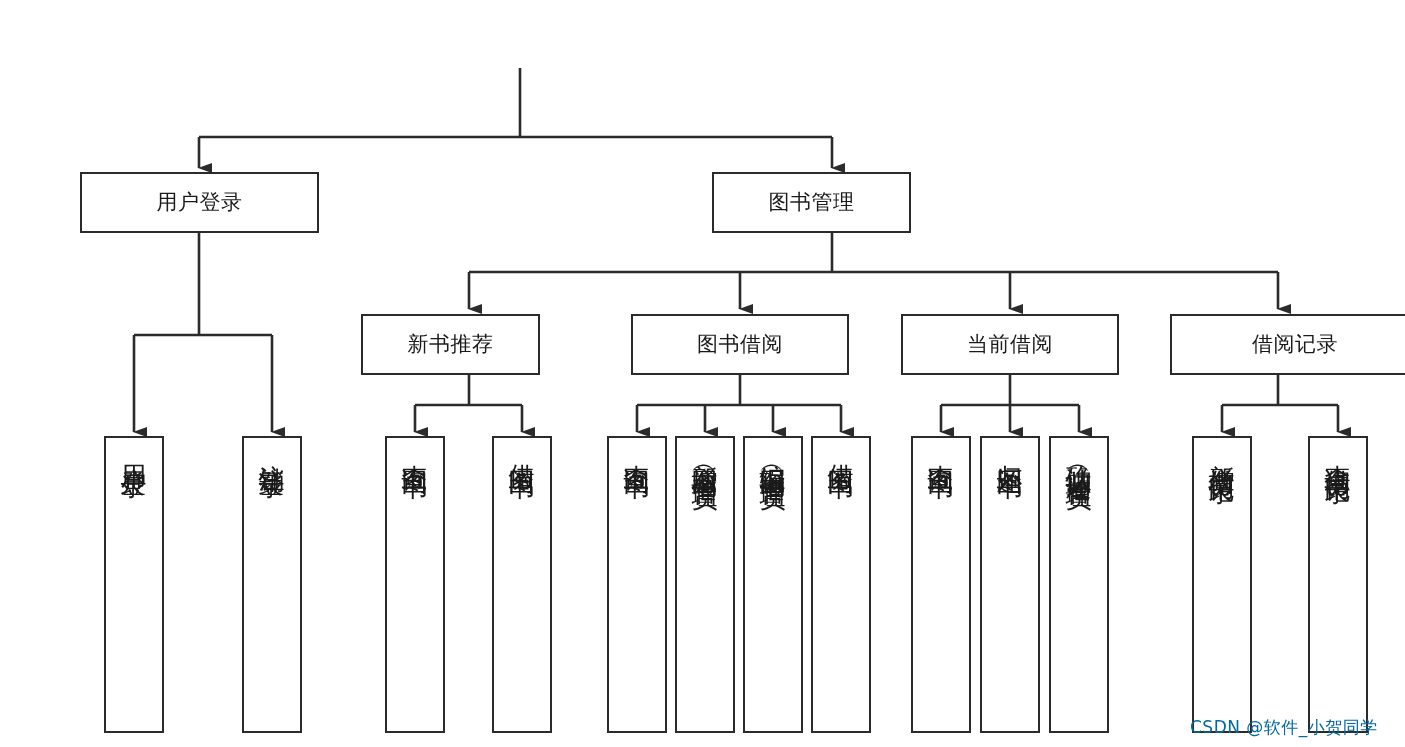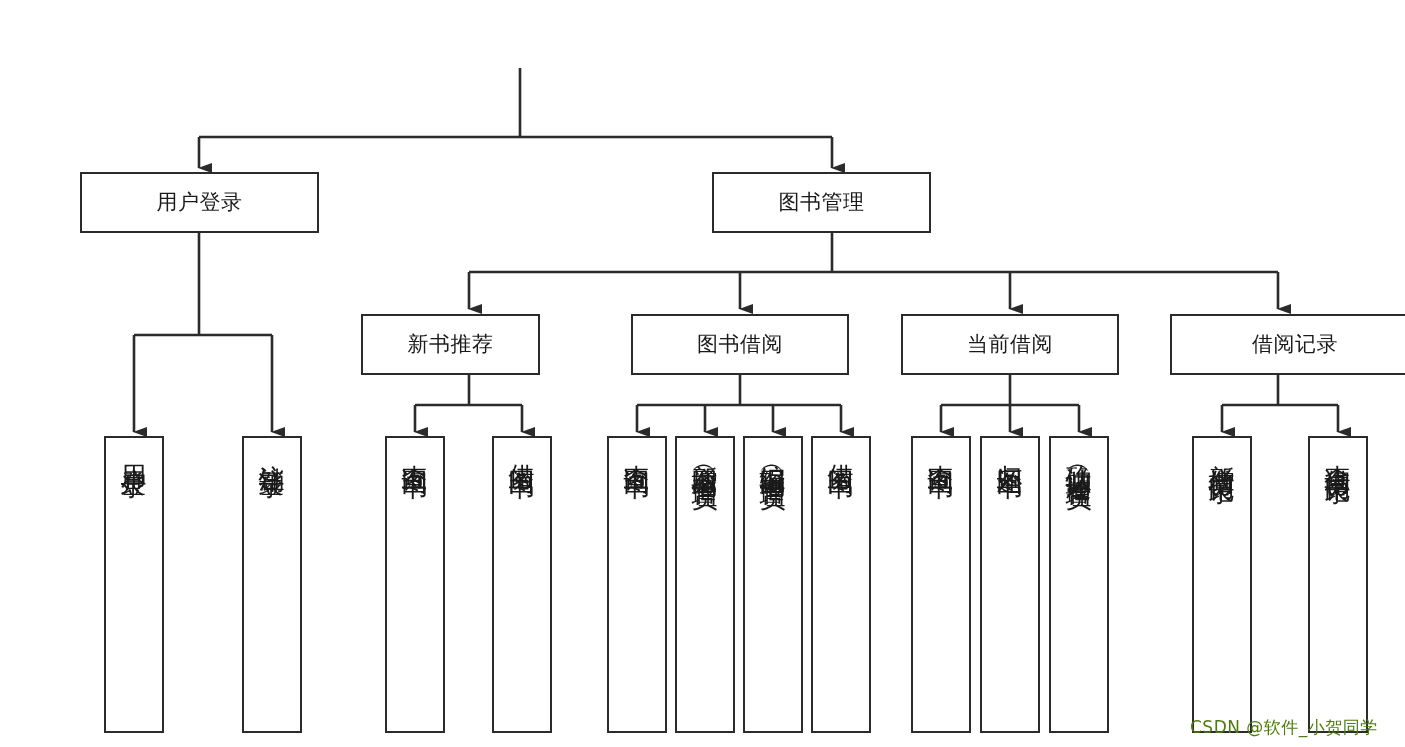--- a/index.html
+++ b/index.html
@@ -57,21 +57,21 @@
   .node.v .lbl {
     writing-mode: vertical-rl;
     text-orientation: upright;
     font-size: 26px;
     line-height: 1.0;
     letter-spacing: 3px;
     white-space: nowrap;
   }
   .watermark {
     position: absolute;
-    color: #4d7c0f;
+    color: #0369a1;
     font-size: 17px;
     letter-spacing: 0.5px;
     white-space: nowrap;
   }
 </style>
 </head>
 <body>
 
 <div id="canvas">
 
@@ -124,21 +124,21 @@
       <path d="M 1222 405 L 1338 405"></path>
       <path d="M 1222 405 L 1222 432" marker-end="url(#arw)"></path>
       <path d="M 1338 405 L 1338 432" marker-end="url(#arw)"></path>
     </g>
   </svg>
 
 
   <div class="node h" style="left:80px; top:172px; width:239px; height:61px;">
     <span class="lbl">用户登录</span>
   </div>
-  <div class="node h" style="left:712px; top:172px; width:219px; height:61px;">
+  <div class="node h" style="left:712px; top:172px; width:199px; height:61px;">
     <span class="lbl">图书管理</span>
   </div>
 
   <div class="node h" style="left:361px; top:314px; width:179px; height:61px;">
     <span class="lbl">新书推荐</span>
   </div>
   <div class="node h" style="left:631px; top:314px; width:218px; height:61px;">
     <span class="lbl">图书借阅</span>
   </div>
   <div class="node h" style="left:901px; top:314px; width:218px; height:61px;">

